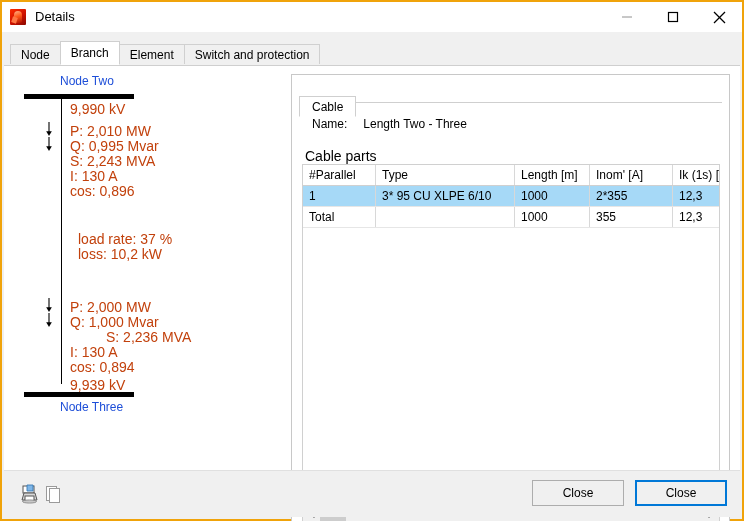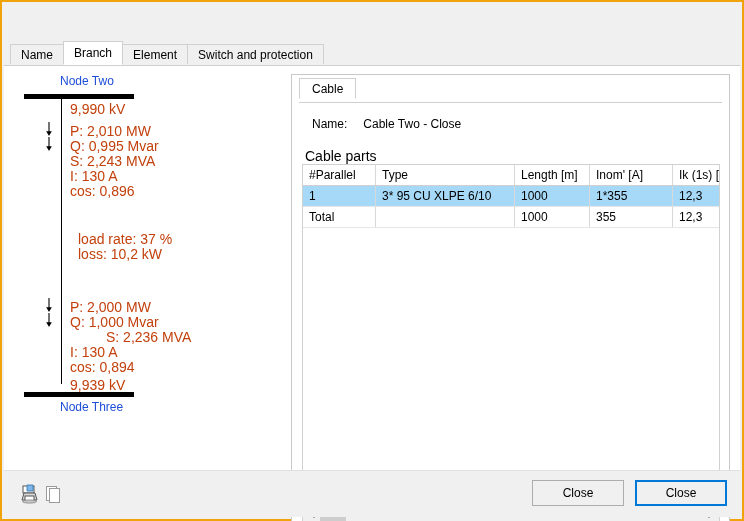--- a/index.html
+++ b/index.html
@@ -165,21 +165,21 @@
     top: 8px;
     width: 439px;
     height: 450px;
     box-sizing: border-box;
     border: 1px solid #c8c8c8;
     background: #ffffff;
   }
   #inner-tabstrip {
     position: absolute;
     left: 7px;
-    top: 2px;
+    top: 20px;
     height: 22px;
     display: flex;
     align-items: flex-end;
     text-align: right;
   }
   .itab {
     height: 21px;
     line-height: 20px;
     padding: 0 12px;
     box-sizing: border-box;
@@ -330,23 +330,50 @@
     right: 13px;
     border: 2px solid #0078d7;
     line-height: 22px;
   }
 </style>
 </head>
 <body>
 
 <div id="window">
 
+  <div id="titlebar">
+    <div id="app-icon">
+      <div class="g1"></div>
+        <div class="g2"></div>
+        <div class="g3"></div>
+    </div>
+    <div id="title-text">Details</div>
+
+    <div id="win-controls">
+      <div class="wbtn">
+        <svg width="12" height="12" viewBox="0 0 12 12">
+          <line x1="1" y1="6" x2="11" y2="6" stroke="#909090" stroke-width="1"></line>
+        </svg>
+      </div>
+      <div class="wbtn">
+        <svg width="12" height="12" viewBox="0 0 12 12">
+          <rect x="1.5" y="1.5" width="9" height="9" fill="none" stroke="#000" stroke-width="1.2"></rect>
+        </svg>
+      </div>
+      <div class="wbtn">
+        <svg width="13" height="13" viewBox="0 0 13 13">
+          <line x1="1" y1="1" x2="12" y2="12" stroke="#000" stroke-width="1.2"></line>
+          <line x1="12" y1="1" x2="1" y2="12" stroke="#000" stroke-width="1.2"></line>
+        </svg>
+      </div>
+    </div>
+  </div>
 
   <div id="tabstrip">
-    <div class="otab">Name</div>
+    <div class="otab">Node</div>
     <div class="otab active">Branch</div>
     <div class="otab">Element</div>
     <div class="otab">Switch and protection</div>
   </div>
 
   <div id="tabpage">
 
     <div id="diagram">
 
       <div class="node-label" style="left:0px; top:0px;">Node Two</div>
@@ -399,42 +426,42 @@
 
     <div id="rightpanel">
 
       <div id="inner-underline"></div>
       <div id="inner-tabstrip">
         <div class="itab">Cable</div>
       </div>
 
       <div id="name-row">
         <span class="lbl">Name:</span>
-        <span>Cable Two - Close</span>
+        <span>Length Two - Three</span>
       </div>
 
       <div id="cableparts-label">Cable parts</div>
 
       <div id="table-wrap">
         <table class="grid">
           <thead>
             <tr>
               <th class="c0">#Parallel</th>
               <th class="c1">Type</th>
               <th class="c2">Length [m]</th>
               <th class="c3">Inom' [A]</th>
               <th class="c4">Ik (1s) [kA]</th>
             </tr>
           </thead>
           <tbody>
             <tr class="sel">
               <td>1</td>
               <td>3* 95 CU XLPE   6/10</td>
               <td>1000</td>
-              <td>1*355</td>
+              <td>2*355</td>
               <td>12,3</td>
             </tr>
             <tr>
               <td>Total</td>
               <td></td>
               <td>1000</td>
               <td>355</td>
               <td>12,3</td>
             </tr>
           </tbody>

